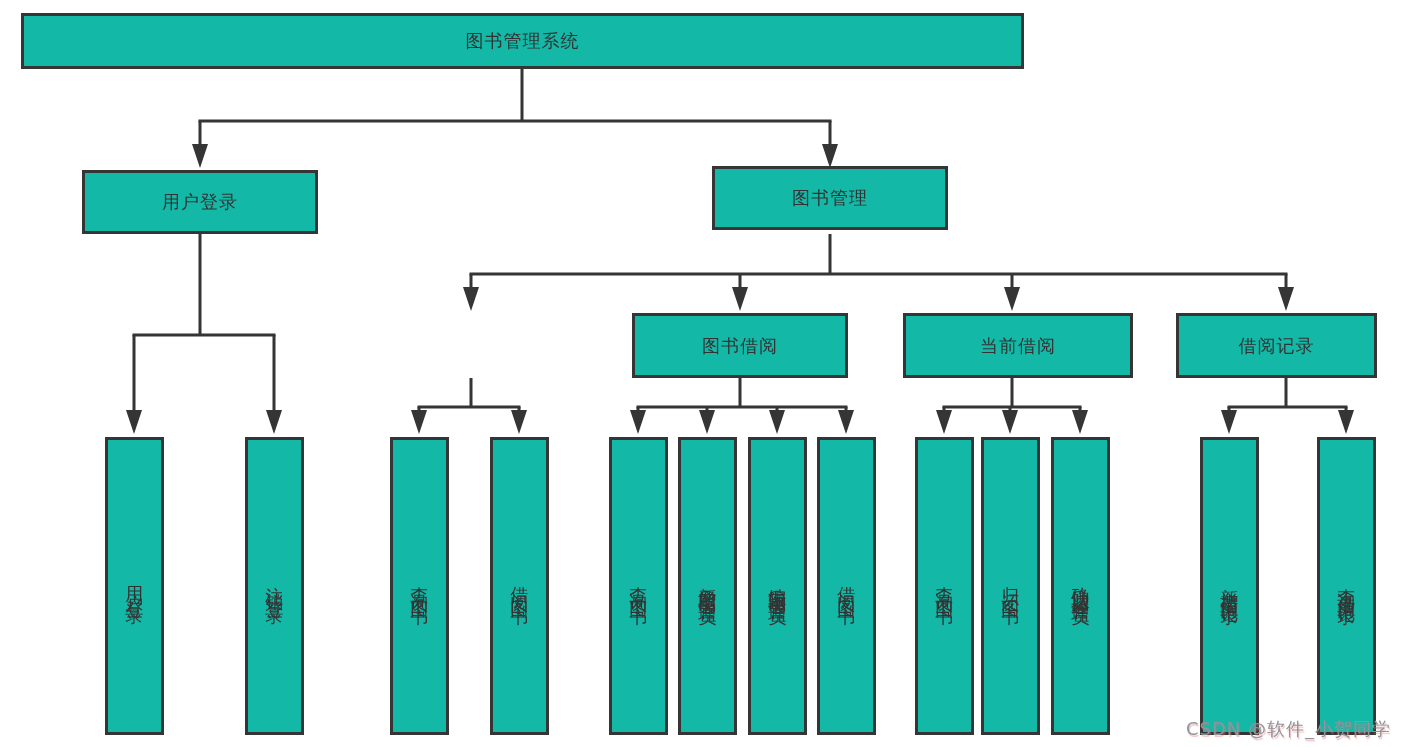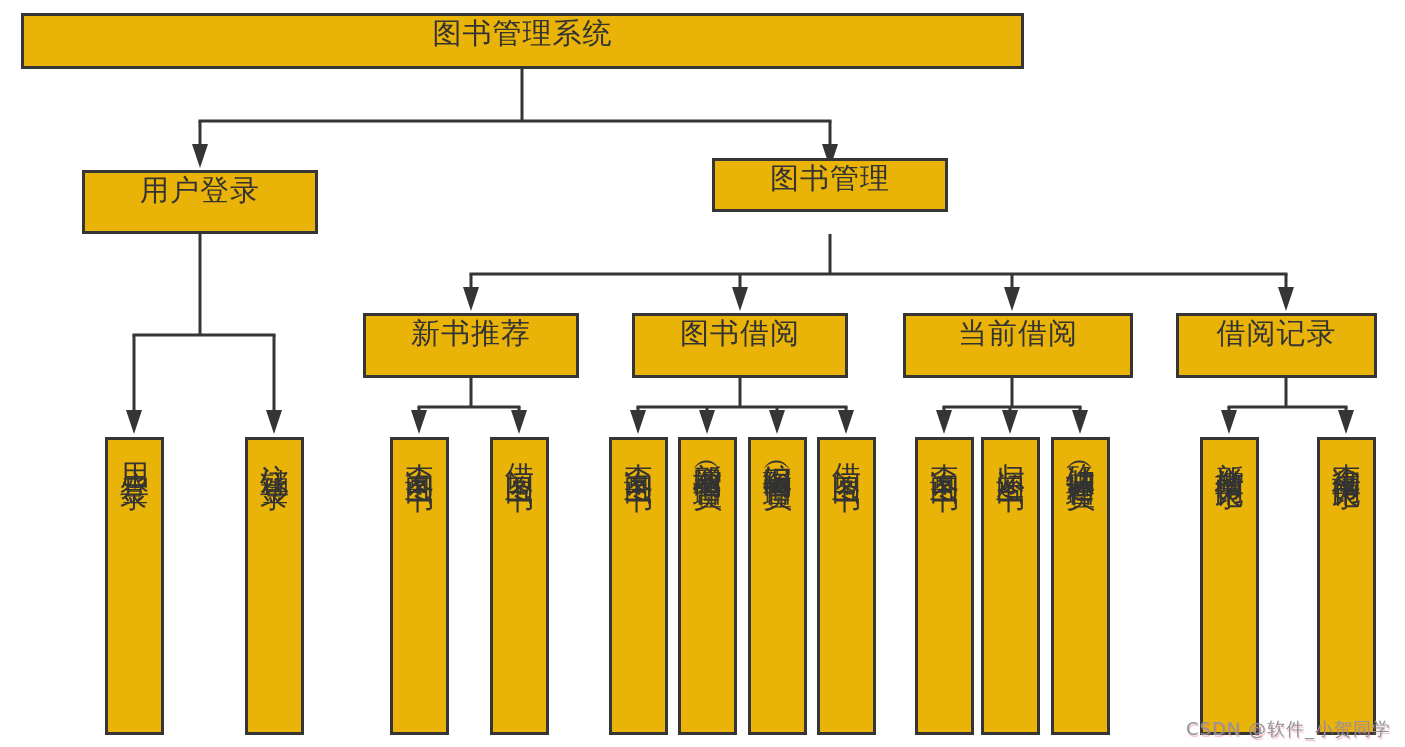--- a/index.html
+++ b/index.html
@@ -20,24 +20,24 @@
     position:absolute;left:0;top:0;width:1405px;height:747px;
     pointer-events:none;z-index:0;
   }
   #connectors .spine{stroke:var(--line,#353535);stroke-width:3;fill:none;}
   #connectors .shaft{stroke:var(--line,#353535);stroke-width:3;fill:none;}
   #connectors .head{fill:var(--line,#353535);stroke:none;}
   .node{
     position:absolute;
     box-sizing:border-box;
     border:3px solid var(--line,#353535);
-    background:#eab308;
-    display:flex;align-items:flex-start;justify-content:center;
+    background:#14b8a6;
+    display:flex;align-items:center;justify-content:center;
     color:var(--text,#333);
-    font-size:29px;
+    font-size:18px;
     letter-spacing:1px;
     z-index:1;
     text-align:center;
     line-height:1.2;
   }
   .vnode span{
     writing-mode:vertical-rl;
     text-orientation:mixed;
     letter-spacing:7px;
   }
@@ -105,27 +105,24 @@
       M1338,410 L1354,410 L1346,434 Z"></path>
   </svg>
 
   <div class="node" style="left:21px;top:13px;width:1003px;height:56px">
     <span>图书管理系统</span>
   </div>
 
   <div class="node" style="left:82px;top:170px;width:236px;height:64px">
     <span>用户登录</span>
   </div>
-  <div class="node" style="left:712px;top:158px;width:236px;height:54px">
+  <div class="node" style="left:712px;top:166px;width:236px;height:64px">
     <span>图书管理</span>
   </div>
 
-  <div class="node" style="left:363px;top:313px;width:216px;height:65px">
-    <span>新书推荐</span>
-  </div>
   <div class="node" style="left:632px;top:313px;width:216px;height:65px">
     <span>图书借阅</span>
   </div>
   <div class="node" style="left:903px;top:313px;width:230px;height:65px">
     <span>当前借阅</span>
   </div>
   <div class="node" style="left:1176px;top:313px;width:201px;height:65px">
     <span>借阅记录</span>
   </div>
 

